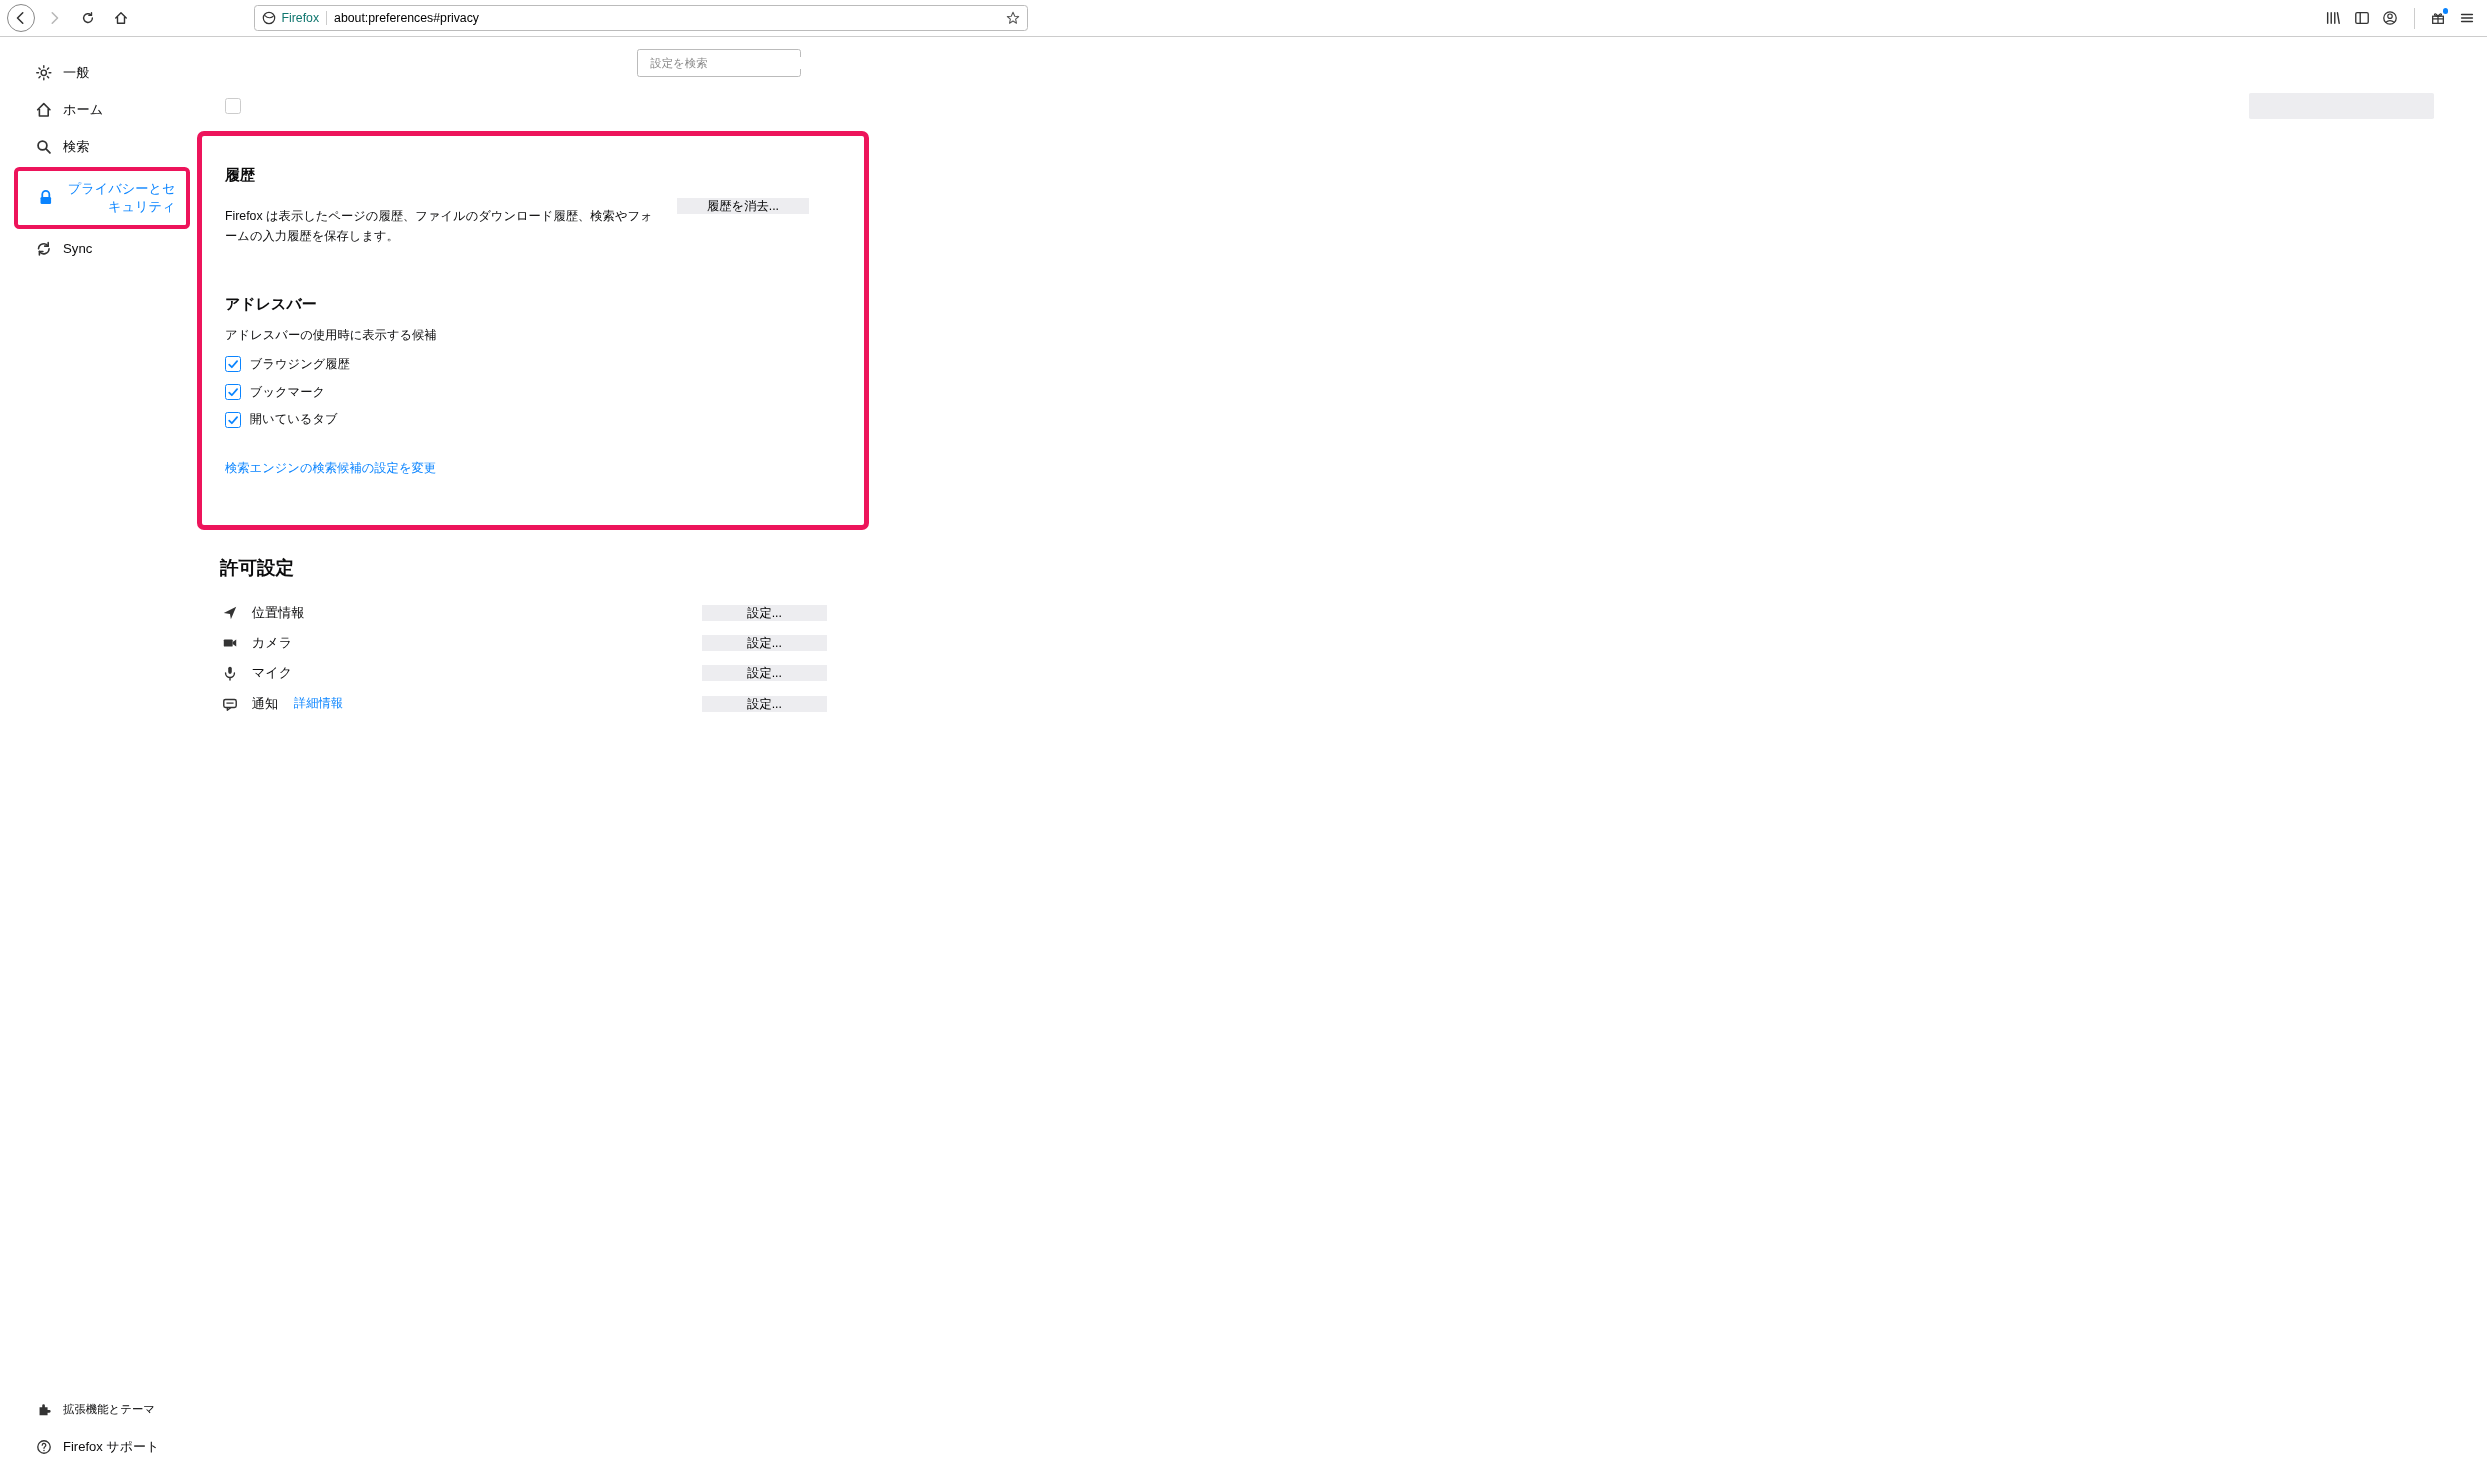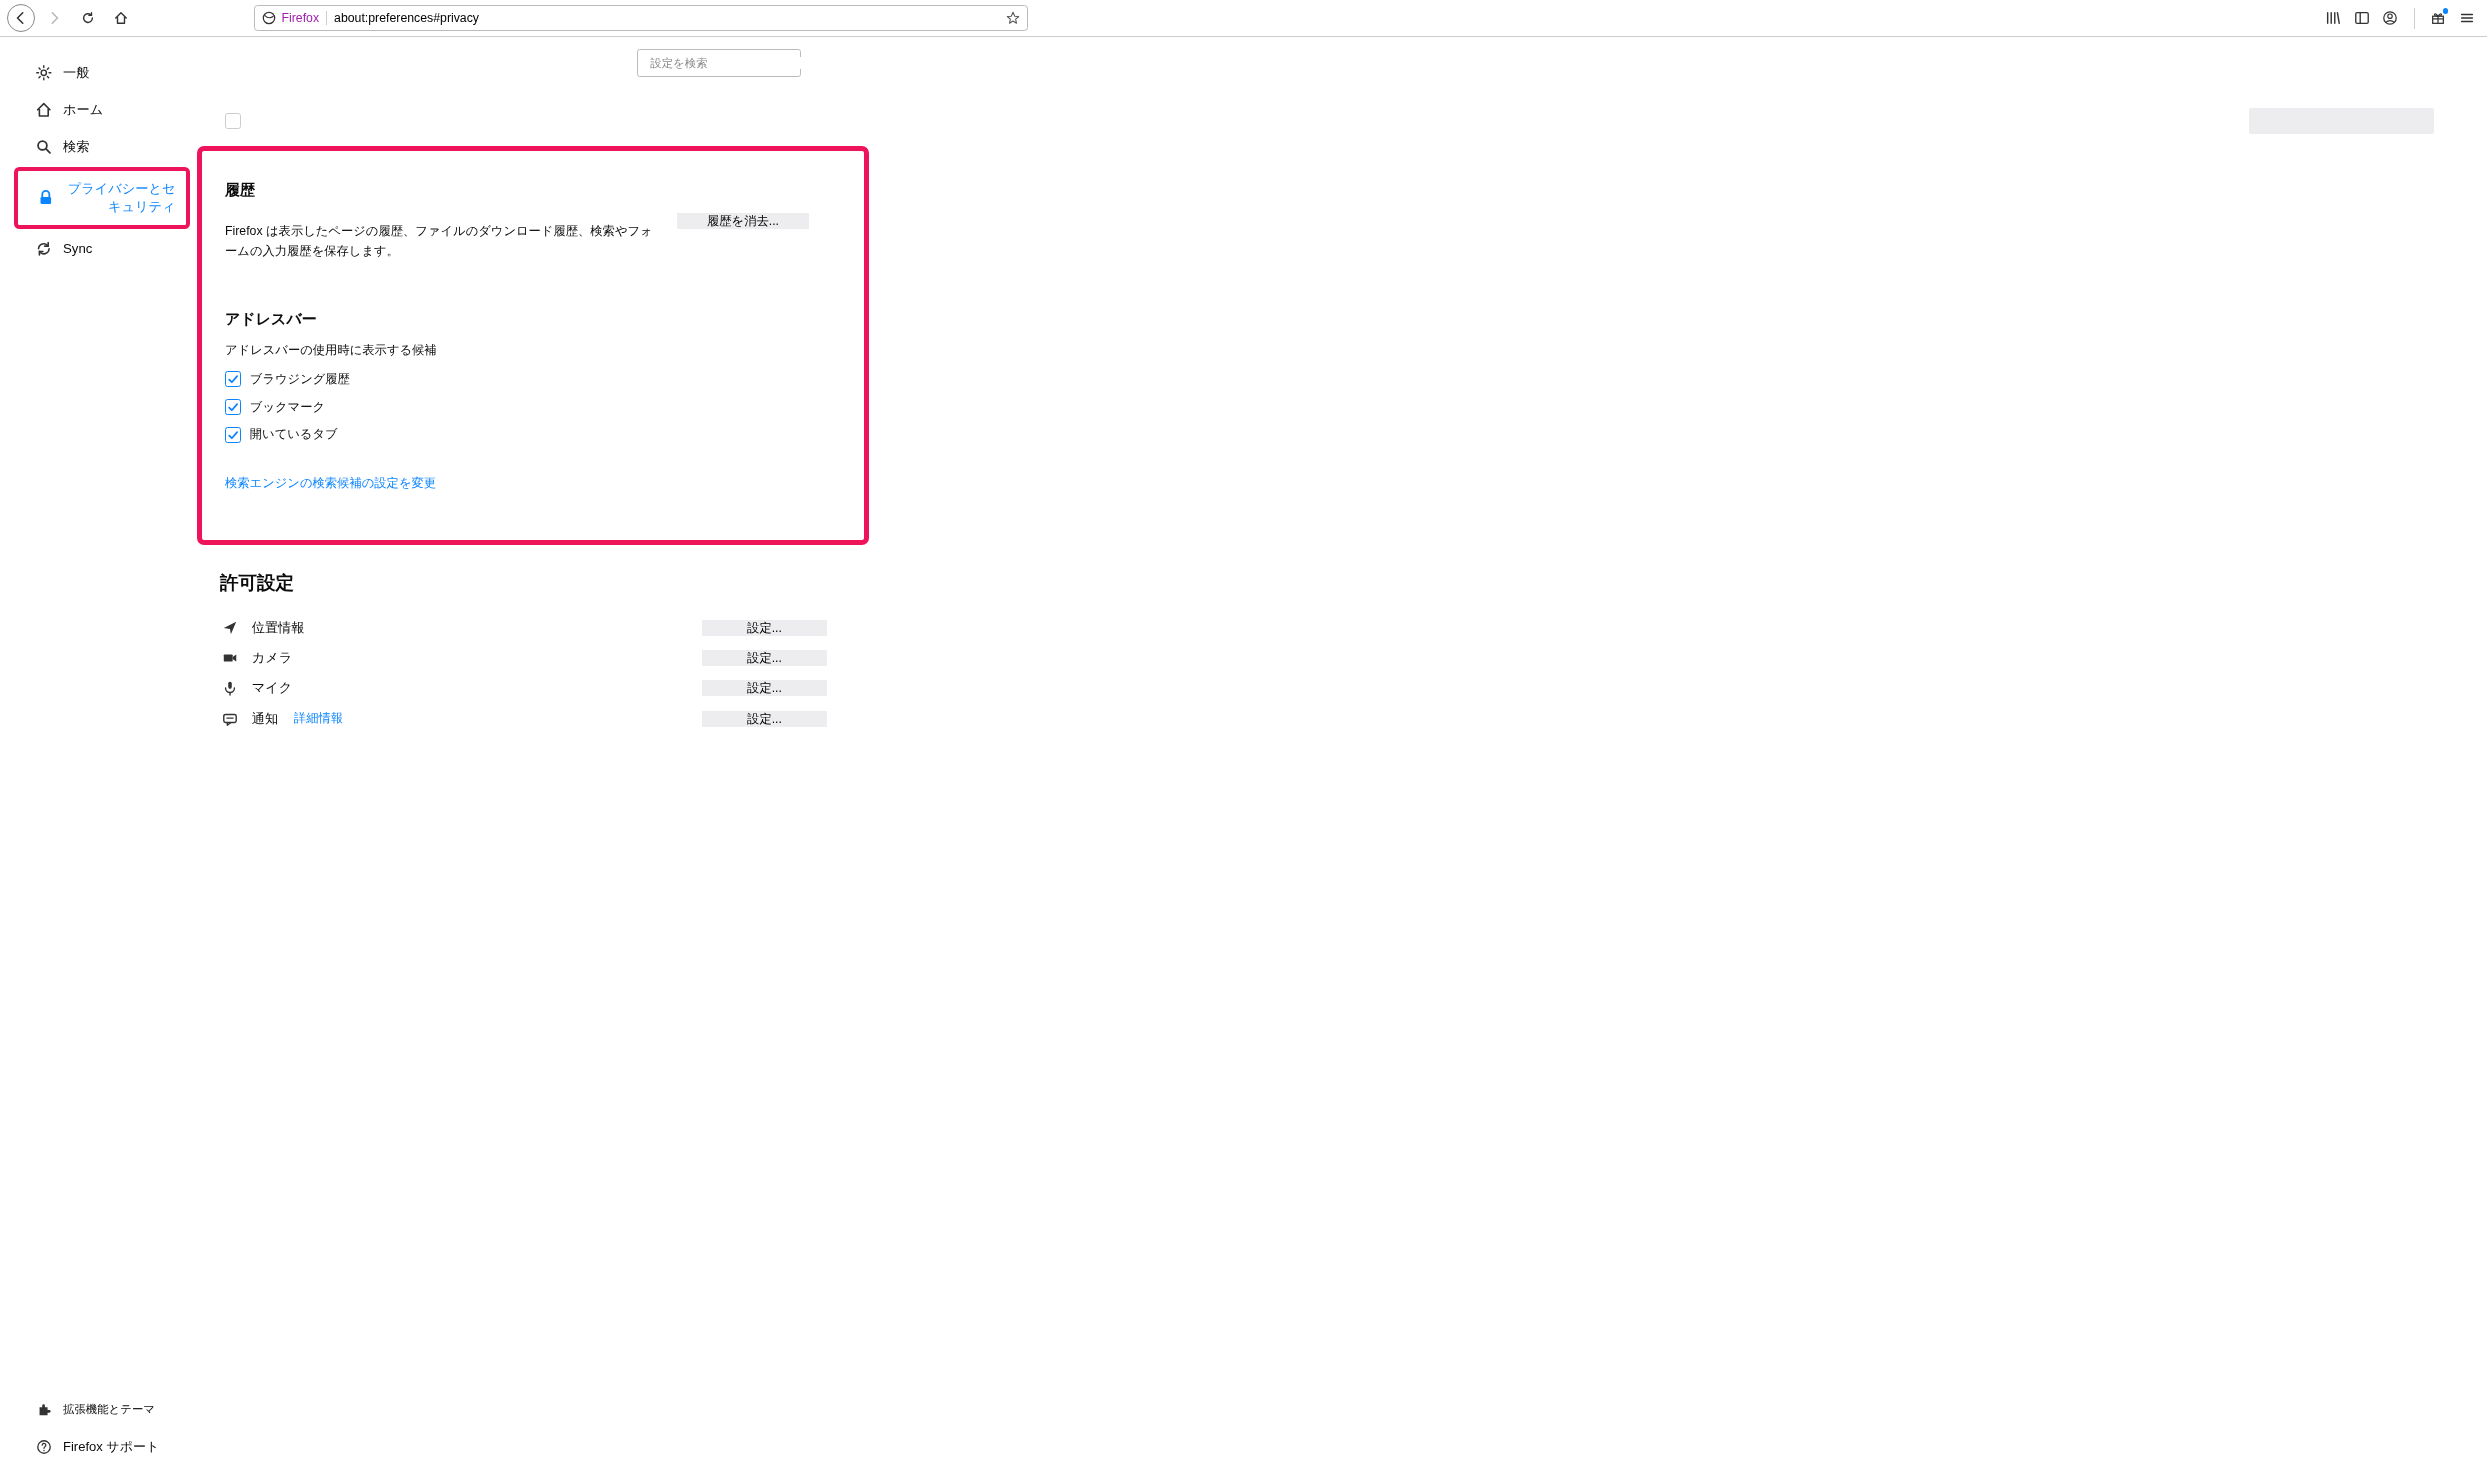--- a/index.html
+++ b/index.html
@@ -5,42 +5,42 @@
 * { box-sizing: border-box; margin: 0; padding: 0; }
 body { font-family: -apple-system, BlinkMacSystemFont, "Segoe UI", sans-serif; font-size: 12.3px; color: #0c0c0d; background: #fff; }
 
 
 .toolbar { display: flex; align-items: center; height: 37px; padding: 0 7px; border-bottom: 0.9px solid #ccc; gap: 5.3px; }
 .nav-btn { width: 28px; height: 28px; display: flex; align-items: center; justify-content: center; border: none; background: transparent; border-radius: 3.5px; cursor: pointer; }
 .nav-btn.back-circle { border: 0.9px solid #888; border-radius: 50%; }
 .nav-btn svg { width: 14px; height: 14px; }
 .nav-btn.disabled svg { opacity: 0.35; }
 .urlbar { flex: 0 0 774px; margin-left: 114px; height: 26.4px; border: 0.9px solid #bbb; border-radius: 3.5px; display: flex; align-items: center; padding: 0 7px; gap: 7px; background: #fff; }
-.urlbar .identity { display: flex; align-items: flex-start; gap: 5.3px; padding-right: 7px; border-right: 0.9px solid #ccc; color: #a21caf; }
+.urlbar .identity { display: flex; align-items: flex-start; gap: 5.3px; padding-right: 7px; border-right: 0.9px solid #ccc; color: #0f766e; }
 .urlbar .url-text { flex: 1; color: #000; font-size: 12.3px; }
 .urlbar .star { margin-left: auto; }
 .toolbar-right { margin-left: auto; display: flex; align-items: center; gap: 12.3px; padding-right: 5.3px; }
 .toolbar-right .sep { width: 0.9px; height: 21px; background: #ccc; margin: 0 3.5px; }
 .dot-notify { position: relative; }
 .dot-notify::after { content: ""; position: absolute; top: -1.8px; right: -1.8px; width: 5.3px; height: 5.3px; background: #0a84ff; border-radius: 50%; }
 
 
 .container { display: flex; height: calc(100vh - 37px); }
 .sidebar { width: 197px; padding: 17.6px 0 0 0; display: flex; flex-direction: column; position: relative; }
 .sidebar-bottom { position: absolute; bottom: 17.6px; left: 0; right: 0; }
 .sidebar-item { display: flex; align-items: center; padding: 7px 10.6px 7px 35px; font-size: 13.2px; cursor: pointer; position: relative; min-height: 37px; }
 .sidebar-item .icon { position: absolute; left: 35px; width: 17.6px; height: 17.6px; display: flex; align-items: center; justify-content: center; }
 .sidebar-item .label { margin-left: 28px; text-align: right; }
 .sidebar-item.active { color: #0a84ff; }
 .sidebar-item.active .label { line-height: 1.35; }
 .highlight-box { border: 4.4px solid #ed145b; border-radius: 5.3px; margin: 1.8px 7px 1.8px 14px; padding: 1.8px 0; }
 
 
 .main { flex: 1; padding: 12.3px 0 0 0; overflow-y: auto; }
-.searchbox { width: 164px; height: 28px; border: 0.9px solid #bbb; border-radius: 2.6px; display: flex; align-items: center; padding: 0 7px; gap: 5.3px; margin-left: 440px; margin-bottom: 32px; }
+.searchbox { width: 164px; height: 28px; border: 0.9px solid #bbb; border-radius: 2.6px; display: flex; align-items: center; padding: 0 7px; gap: 5.3px; margin-left: 440px; margin-bottom: 17px; }
 .searchbox input { border: none; outline: none; font-size: 11.4px; flex: 1; }
 .searchbox input::placeholder { color: #888; }
 
 .peek-row { display: flex; align-items: center; margin-left: 23px; margin-bottom: 14px; height: 23px; }
 .peek-chk { width: 16px; height: 16px; border: 0.9px solid #ccc; border-radius: 2.6px; margin-left: 5.3px; }
 .peek-btn { margin-left: auto; margin-right: 53px; width: 185px; height: 26.4px; background: #ededf0; border: none; border-radius: 1.8px; }
 
 .section-box { border: 5.3px solid #ed145b; border-radius: 7px; margin: 0 32px 0 0; padding: 30px 23px 48px 23px; width: 672px; }
 .section-title { font-size: 15px; font-weight: 700; margin-bottom: 12.3px; }
 .history-row { display: flex; align-items: center; gap: 10.6px; margin-bottom: 12.3px; }

